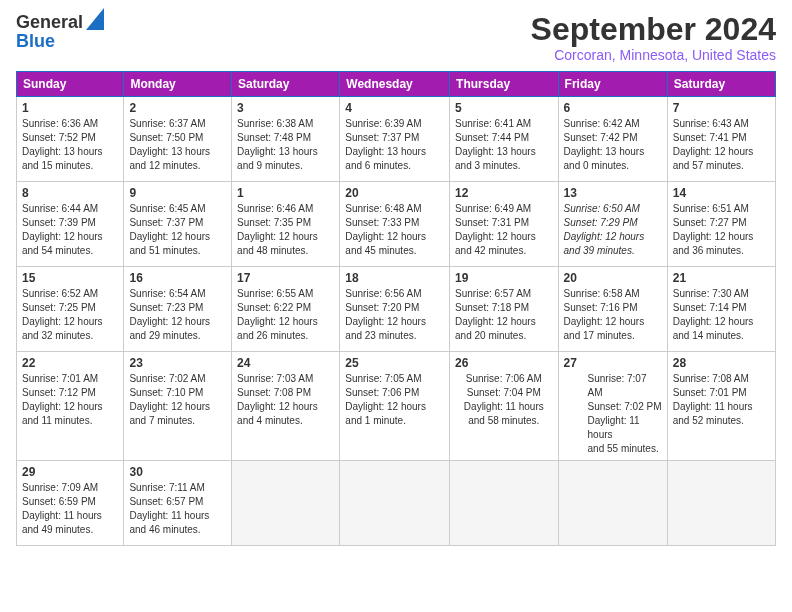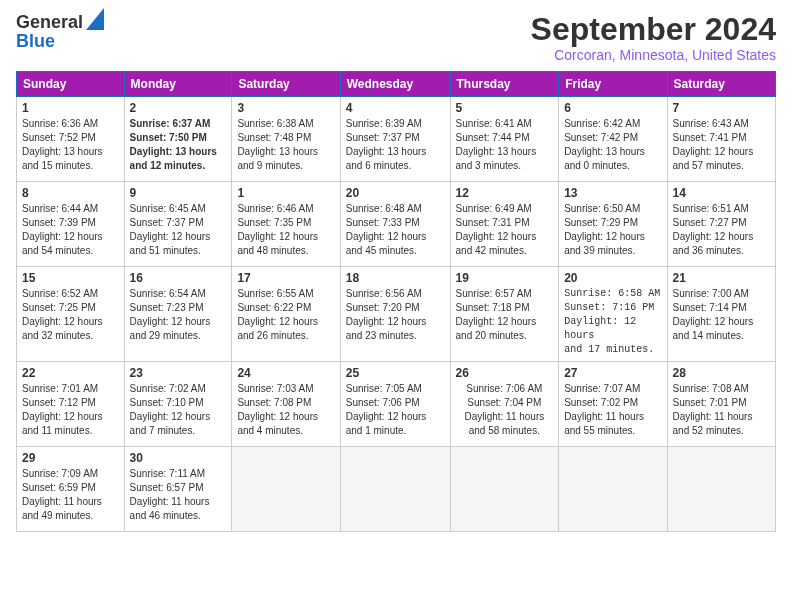--- a/index.html
+++ b/index.html
@@ -122,21 +122,21 @@
     <tr>
           <td>
             <span class="day-number">1</span>
             <div class="day-detail" style="white-space: pre-line;">Sunrise: 6:36 AM
 Sunset: 7:52 PM
 Daylight: 13 hours
 and 15 minutes.</div>
           </td>
           <td>
             <span class="day-number">2</span>
-            <div class="day-detail" style="white-space: pre-line; font-weight: bold;">Sunrise: 6:37 AM
+            <div class="day-detail" style="white-space: pre-line;">Sunrise: 6:37 AM
 Sunset: 7:50 PM
 Daylight: 13 hours
 and 12 minutes.</div>
           </td>
           <td>
             <span class="day-number">3</span>
             <div class="day-detail" style="white-space: pre-line;">Sunrise: 6:38 AM
 Sunset: 7:48 PM
 Daylight: 13 hours
 and 9 minutes.</div>
@@ -201,21 +201,21 @@
           </td>
           <td>
             <span class="day-number">12</span>
             <div class="day-detail" style="white-space: pre-line;">Sunrise: 6:49 AM
 Sunset: 7:31 PM
 Daylight: 12 hours
 and 42 minutes.</div>
           </td>
           <td>
             <span class="day-number">13</span>
-            <div class="day-detail" style="white-space: pre-line;">Sunrise: 6:50 AM
+            <div class="day-detail" style="white-space: pre-line; font-style: italic;">Sunrise: 6:50 AM
 Sunset: 7:29 PM
 Daylight: 12 hours
 and 39 minutes.</div>
           </td>
           <td>
             <span class="day-number">14</span>
             <div class="day-detail" style="white-space: pre-line;">Sunrise: 6:51 AM
 Sunset: 7:27 PM
 Daylight: 12 hours
 and 36 minutes.</div>
@@ -252,28 +252,28 @@
           </td>
           <td>
             <span class="day-number">19</span>
             <div class="day-detail" style="white-space: pre-line;">Sunrise: 6:57 AM
 Sunset: 7:18 PM
 Daylight: 12 hours
 and 20 minutes.</div>
           </td>
           <td>
             <span class="day-number">20</span>
-            <div class="day-detail" style="white-space: pre-line; font-family: Liberation Mono, monospace;">Sunrise: 6:58 AM
+            <div class="day-detail" style="white-space: pre-line;">Sunrise: 6:58 AM
 Sunset: 7:16 PM
 Daylight: 12 hours
 and 17 minutes.</div>
           </td>
           <td>
             <span class="day-number">21</span>
-            <div class="day-detail" style="white-space: pre-line;">Sunrise: 7:00 AM
+            <div class="day-detail" style="white-space: pre-line;">Sunrise: 7:30 AM
 Sunset: 7:14 PM
 Daylight: 12 hours
 and 14 minutes.</div>
           </td>
         </tr>
         <tr>
           <td>
             <span class="day-number">22</span>
             <div class="day-detail" style="white-space: pre-line;">Sunrise: 7:01 AM
 Sunset: 7:12 PM
@@ -303,21 +303,21 @@
           </td>
           <td>
             <span class="day-number">26</span>
             <div class="day-detail" style="white-space: pre-line; text-align: center;">Sunrise: 7:06 AM
 Sunset: 7:04 PM
 Daylight: 11 hours
 and 58 minutes.</div>
           </td>
           <td>
             <span class="day-number">27</span>
-            <div class="day-detail" style="white-space: pre-line;">Sunrise: 7:07 AM
+            <div class="day-detail" style="white-space: pre-line; margin-left: 24px;">Sunrise: 7:07 AM
 Sunset: 7:02 PM
 Daylight: 11 hours
 and 55 minutes.</div>
           </td>
           <td>
             <span class="day-number">28</span>
             <div class="day-detail" style="white-space: pre-line;">Sunrise: 7:08 AM
 Sunset: 7:01 PM
 Daylight: 11 hours
 and 52 minutes.</div>

